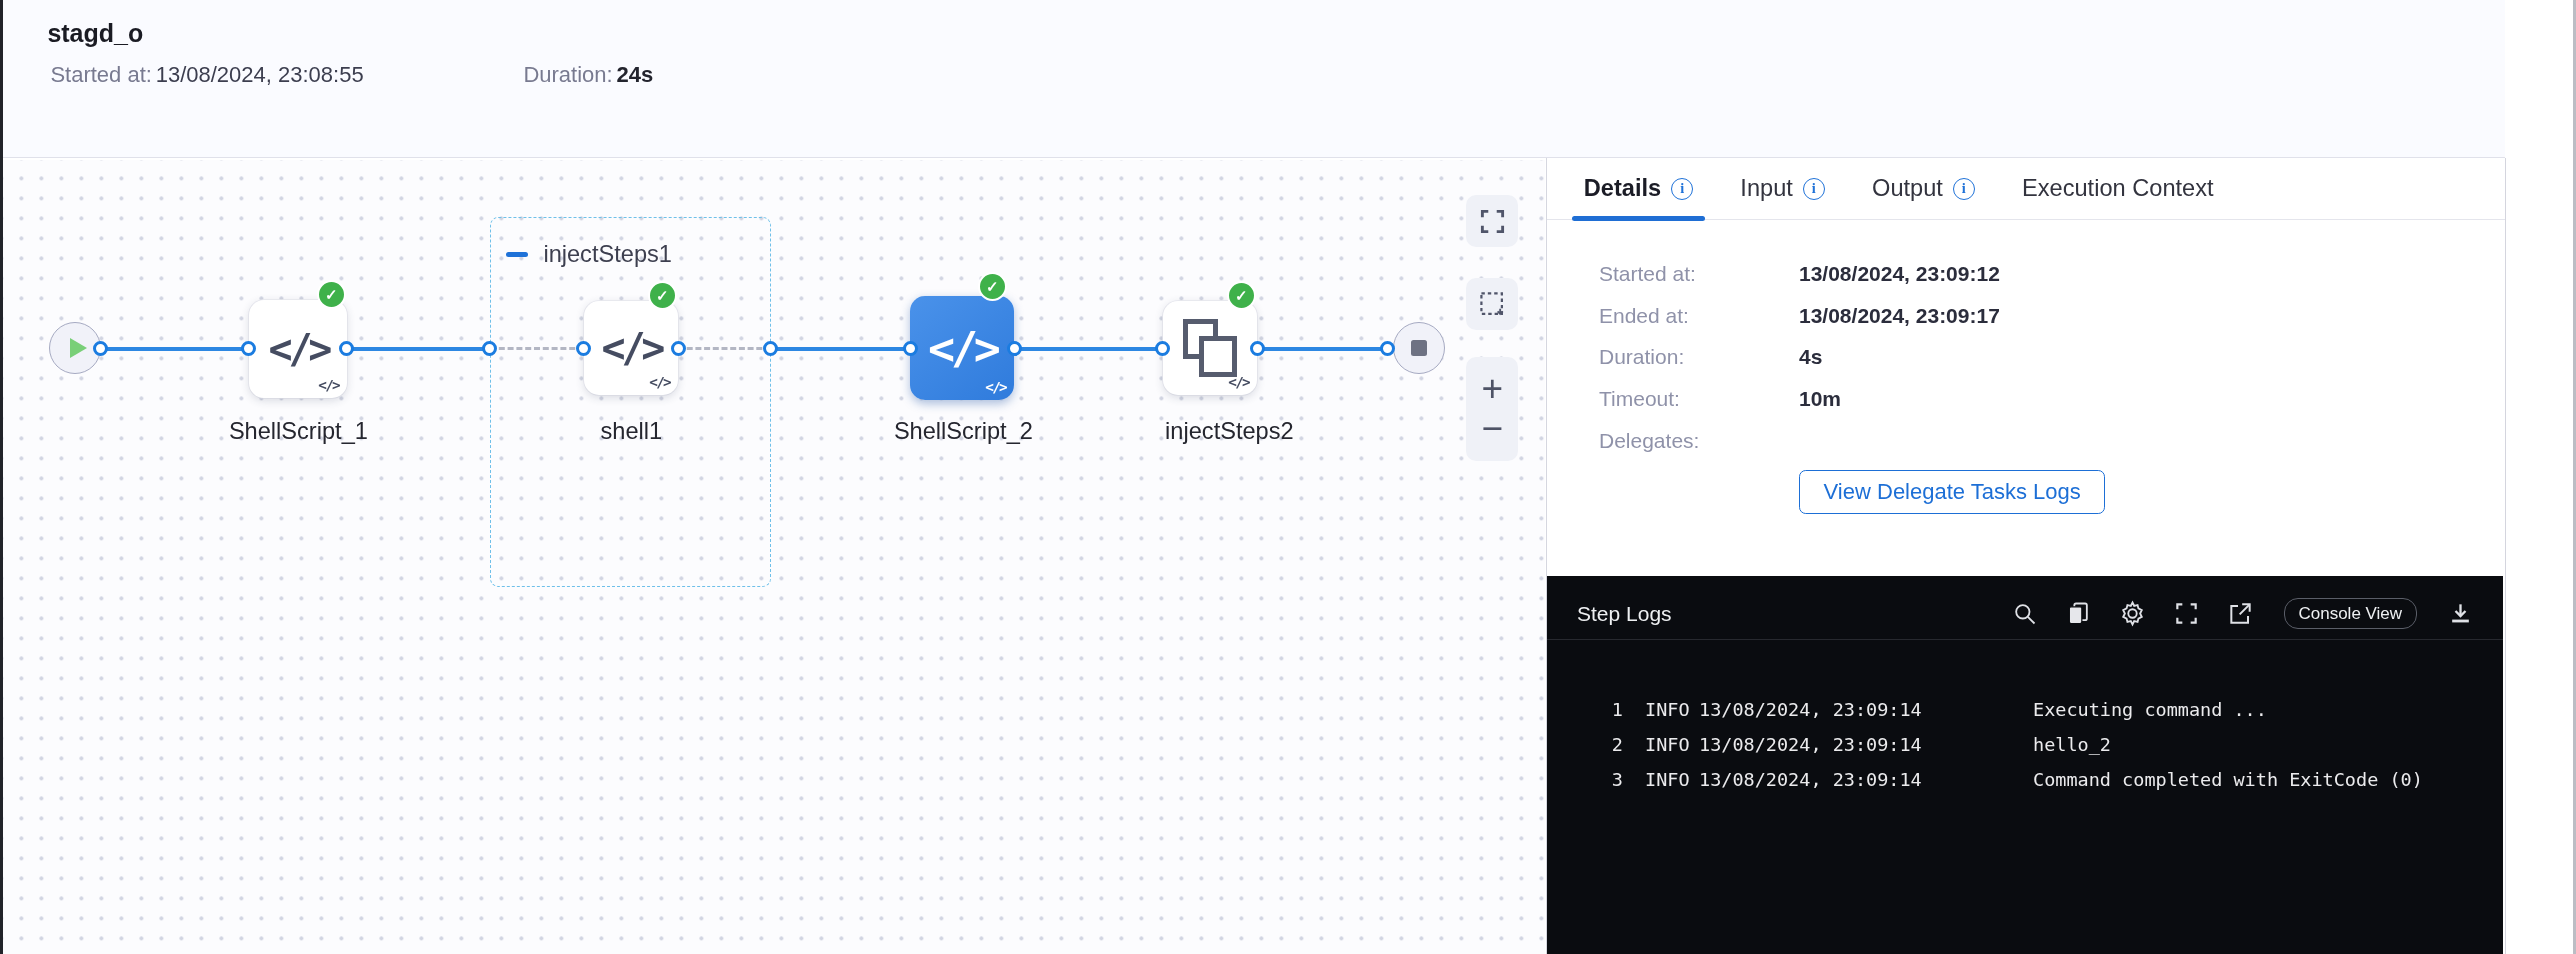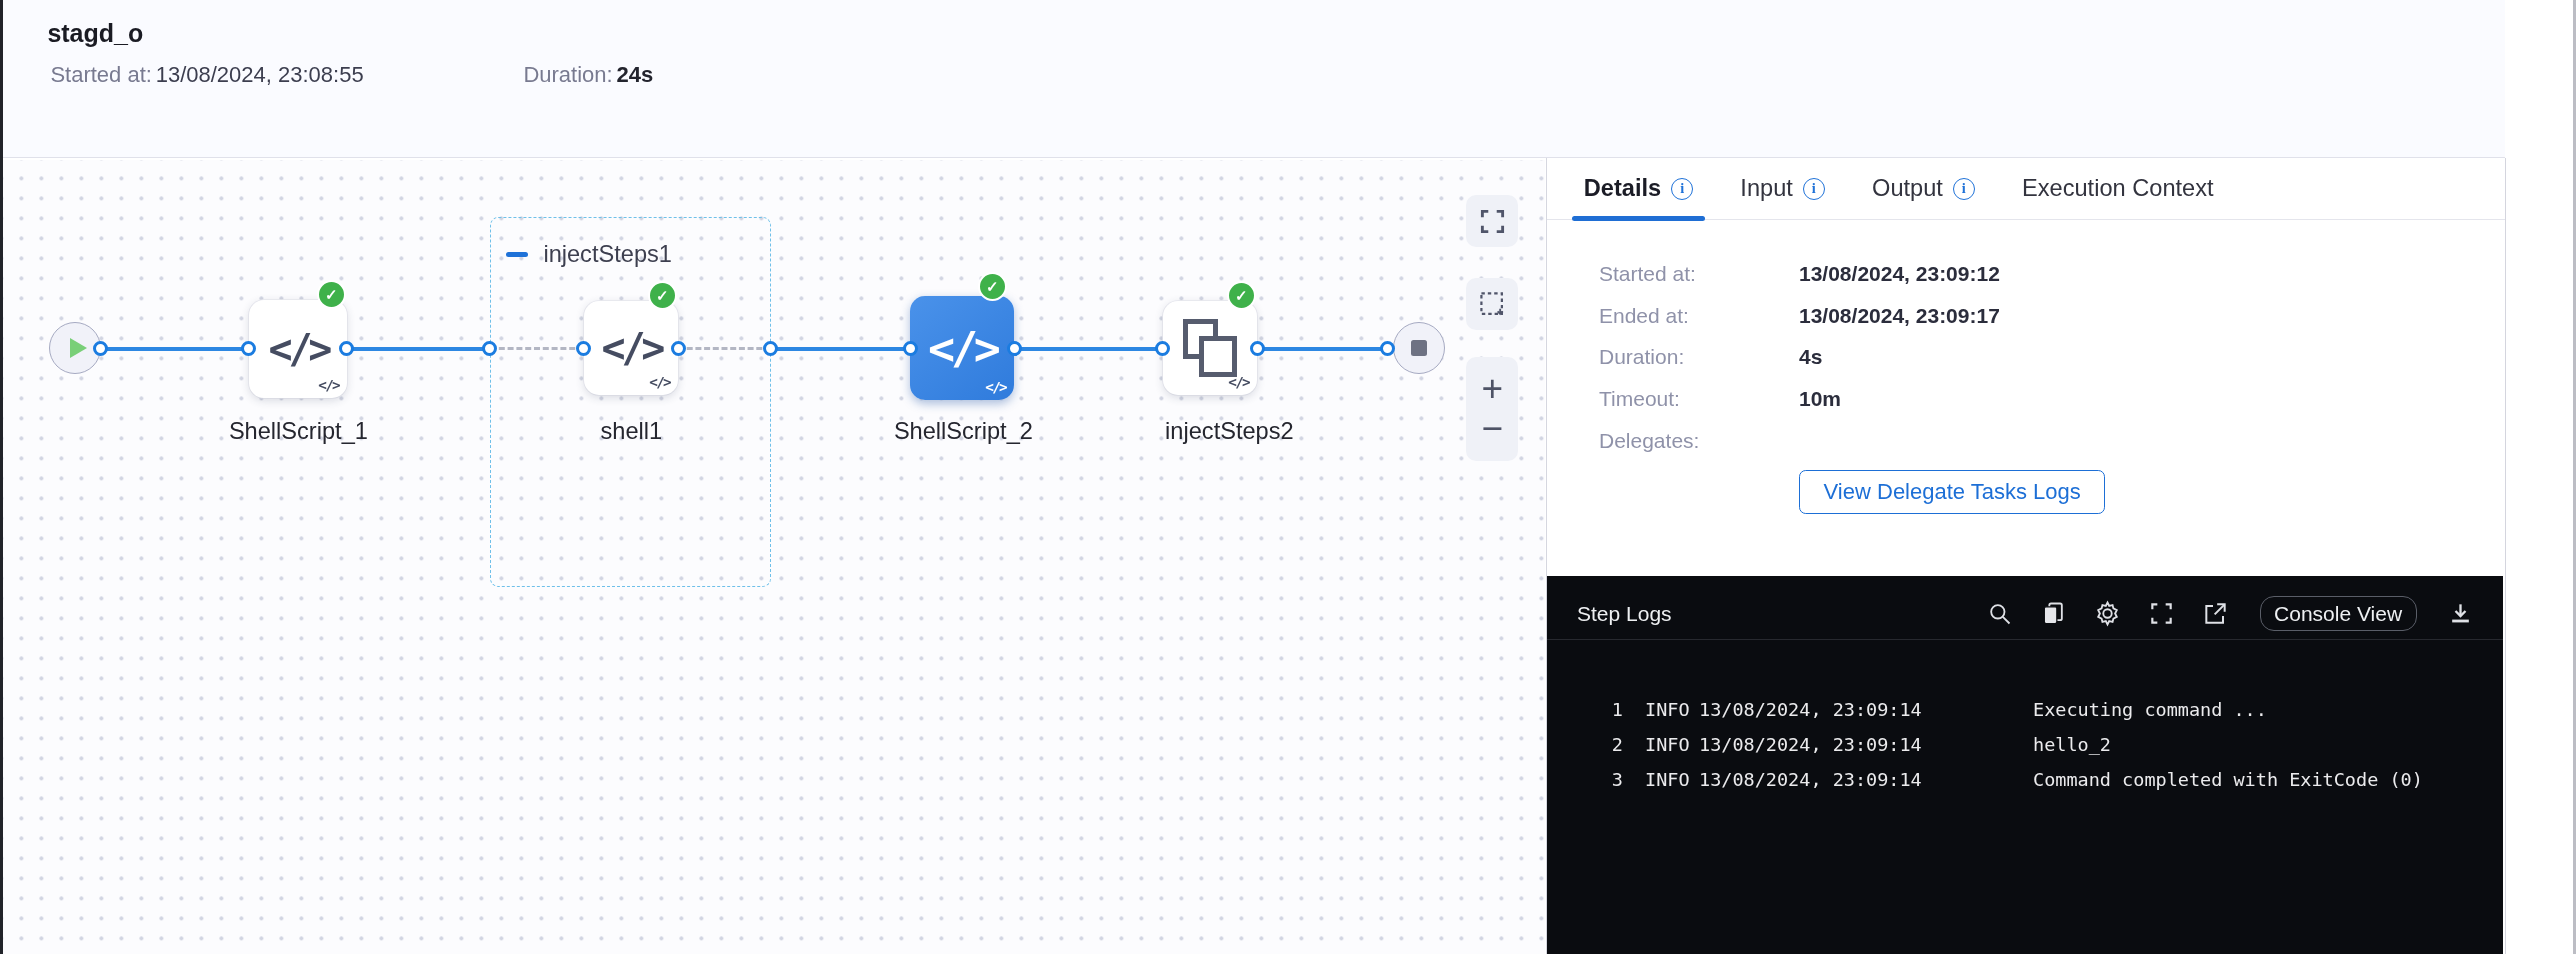--- a/index.html
+++ b/index.html
@@ -92,21 +92,21 @@
                  font-family:"Liberation Sans", sans-serif; cursor:pointer; }
 
   
   .logs { position:absolute; left:0; top:418px; width:956px; height:379px; background:#0a0c10; }
   .logs-header { height:52px; display:flex; align-items:center; justify-content:space-between;
                  padding:0 29px 0 30px; border-bottom:1.7px solid #27292f;margin-top:12px; }
   .logs-title { font-size:21px; color:#eef0f2; }
   .logs-tools { display:flex; align-items:center; gap:27px; }
   .tool-icon { width:27px; height:27px; display:flex; align-items:center; justify-content:center; cursor:pointer; }
   .tool-icon svg { display:block; }
-  .console-view-btn { font-size:21px; color:#eef0f2; border:1.7px solid #5a5e68; border-radius:14px;
+  .console-view-btn { font-size:17px; color:#eef0f2; border:1.7px solid #5a5e68; border-radius:14px;
                       padding:4.2px 13.5px; background:transparent; font-family:"Liberation Sans", sans-serif;
                       margin:0 3.4px; cursor:pointer; }
   .log-lines { padding:59px 0 0 54px; font-family:"DejaVu Sans Mono", monospace; font-size:18.5px; color:#ebebed; }
   .log-line { display:flex; height:35px; white-space:pre; }
   .log-num { width:22px; text-align:right; margin-right:22px; }
   .log-level { width:54px; }
   .log-time { width:253px; }
   .log-msg { margin-left:81px; }
 </style>
 </head>

